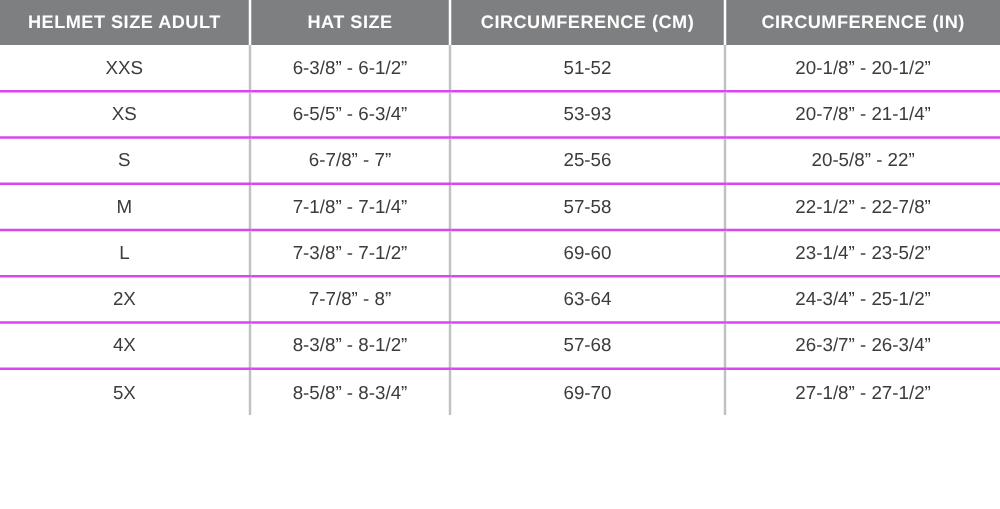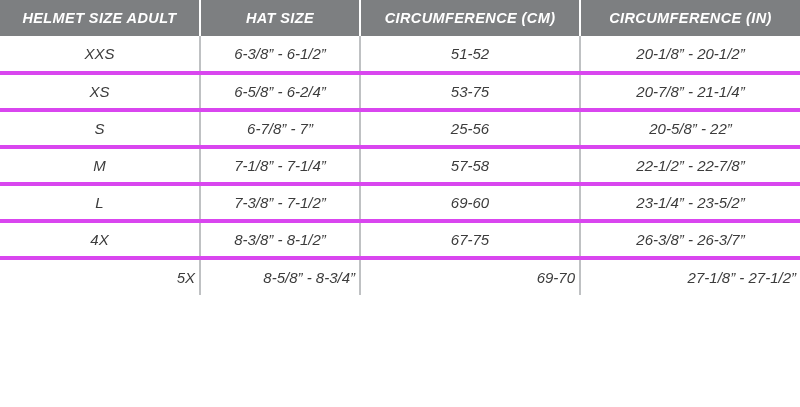--- a/index.html
+++ b/index.html
@@ -10,21 +10,20 @@
   body {
     width: 800px;
     height: 407px;
     font-family: "Liberation Sans", sans-serif;
     overflow: hidden;
   }
   #size-table {
     width: 800px;
     border-collapse: collapse;
     table-layout: fixed;
-    font-style: italic;
   }
   #size-table thead th {
     background: #7d7f81;
     color: #ffffff;
     font-size: 14.5px;
     font-weight: bold;
     letter-spacing: 0.4px;
     height: 36px;
     text-align: center;
     padding: 0 4px;
@@ -35,31 +34,30 @@
   #size-table thead th:last-child {
     border-right: none;
   }
   #size-table tbody td {
     font-size: 15px;
     color: #3c3c3c;
     height: 37px;
     text-align: center;
     padding: 0 4px;
     border-right: 2px solid #bfc1c3;
-    border-bottom: 4px solid #d946ef;
+    border-bottom: 2px solid #d946ef;
     box-sizing: border-box;
     white-space: nowrap;
     background: #ffffff;
   }
   #size-table tbody td:last-child {
     border-right: none;
   }
   #size-table tbody tr:last-child td {
     border-bottom: none;
-    text-align: right;
   }
   col.c0 { width: 200px; }
   col.c1 { width: 160px; }
   col.c2 { width: 220px; }
   col.c3 { width: 220px; }
 </style>
 </head>
 <body>
 
 <table id="size-table">
@@ -79,22 +77,22 @@
   </thead>
   <tbody>
     <tr>
       <td>XXS</td>
       <td>6-3/8” - 6-1/2”</td>
       <td>51-52</td>
       <td>20-1/8” - 20-1/2”</td>
     </tr>
     <tr>
       <td>XS</td>
-      <td>6-5/8” - 6-2/4”</td>
-      <td>53-75</td>
+      <td>6-5/5” - 6-3/4”</td>
+      <td>53-93</td>
       <td>20-7/8” - 21-1/4”</td>
     </tr>
     <tr>
       <td>S</td>
       <td>6-7/8” - 7”</td>
       <td>25-56</td>
       <td>20-5/8” - 22”</td>
     </tr>
     <tr>
       <td>M</td>
@@ -102,24 +100,30 @@
       <td>57-58</td>
       <td>22-1/2” - 22-7/8”</td>
     </tr>
     <tr>
       <td>L</td>
       <td>7-3/8” - 7-1/2”</td>
       <td>69-60</td>
       <td>23-1/4” - 23-5/2”</td>
     </tr>
     <tr>
+      <td>2X</td>
+      <td>7-7/8” - 8”</td>
+      <td>63-64</td>
+      <td>24-3/4” - 25-1/2”</td>
+    </tr>
+    <tr>
       <td>4X</td>
       <td>8-3/8” - 8-1/2”</td>
-      <td>67-75</td>
-      <td>26-3/8” - 26-3/7”</td>
+      <td>57-68</td>
+      <td>26-3/7” - 26-3/4”</td>
     </tr>
     <tr>
       <td>5X</td>
       <td>8-5/8” - 8-3/4”</td>
       <td>69-70</td>
       <td>27-1/8” - 27-1/2”</td>
     </tr>
   </tbody>
 </table>
 

